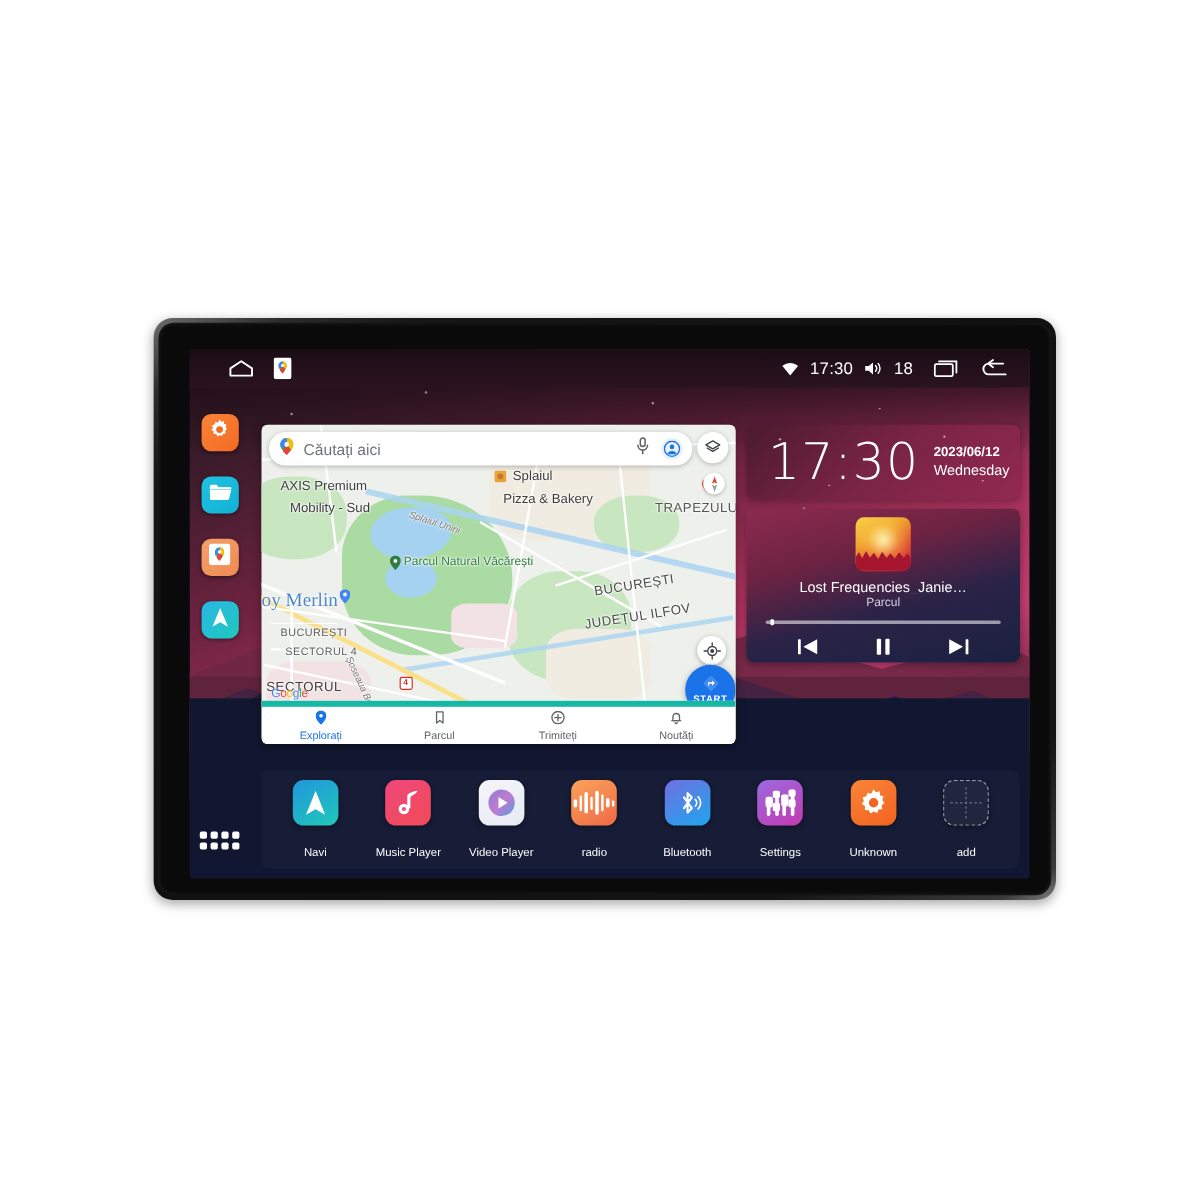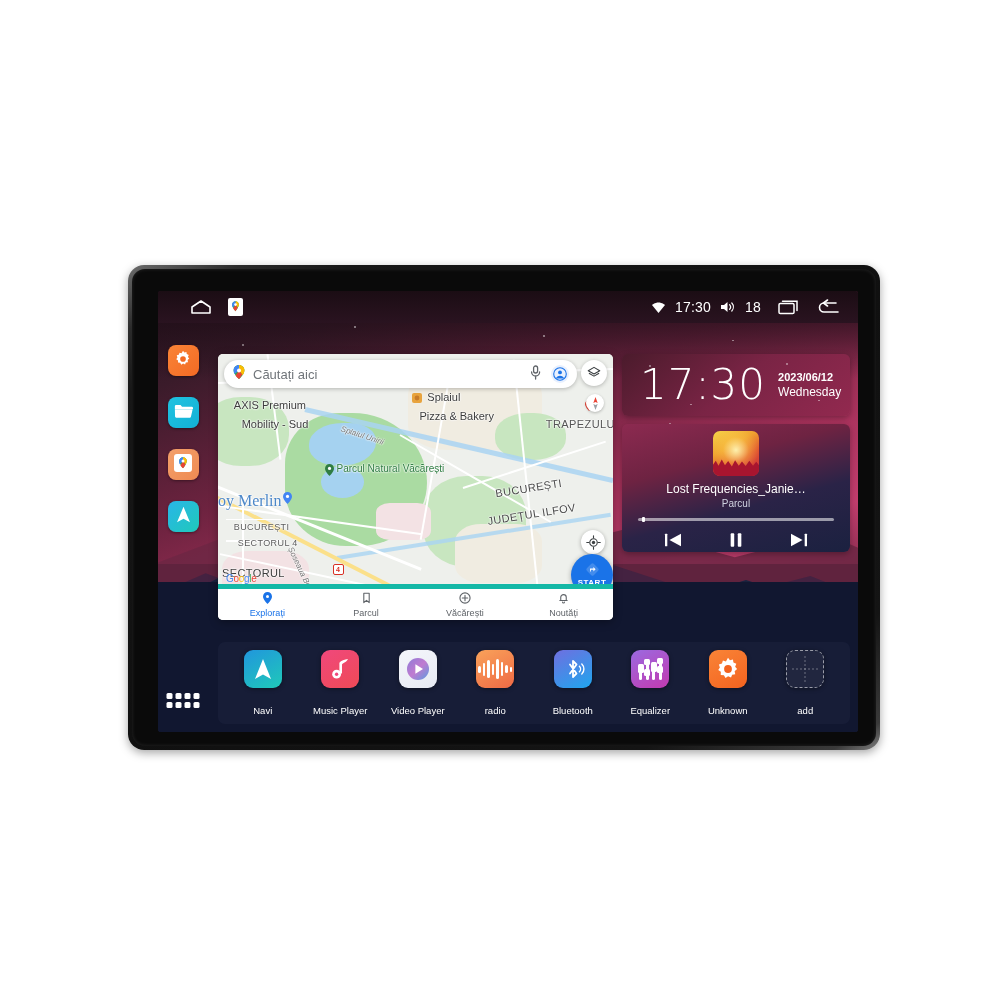--- a/index.html
+++ b/index.html
@@ -481,21 +481,21 @@
             </span>
             <span>Parcul</span>
           </div>
           <div class="mn-item">
             <span>
               <svg width="12" height="12" viewBox="0 0 13 13" fill="none" stroke="#5f6368" stroke-width="1.2">
                   <circle cx="6.5" cy="6.5" r="5.5"></circle>
                   <path d="M6.5 3.6v5.8M3.6 6.5h5.8" stroke-linecap="round"></path>
                 </svg>
             </span>
-            <span>Văcărești</span>
+            <span>Trimiteți</span>
           </div>
           <div class="mn-item">
             <span>
               <svg width="11" height="12" viewBox="0 0 12 13" fill="none" stroke="#5f6368" stroke-width="1.2">
                 <path d="M3 9.3V5.8a3 3 0 0 1 6 0v3.5H3z" stroke-linejoin="round"></path>
                   <path d="M2 9.3h8M5 11a1 1 0 0 0 2 0" stroke-linecap="round"></path>
               </svg>
             </span>
             <span>Noutăți</span>
           </div>
@@ -622,21 +622,21 @@
                   <span style="position:absolute;left:-1.5px;top:10px;width:6px;height:7px;background:#fff;border-radius:1.5px;display:block"></span>
                 </i>
               <i class="eqbar" style="height:18px">
                   <span style="position:absolute;left:-1.5px;top:3px;width:6px;height:7px;background:#fff;border-radius:1.5px;display:block"></span>
                 </i>
               <i class="eqbar" style="height:22px">
                   <span style="position:absolute;left:-1.5px;top:8px;width:6px;height:7px;background:#fff;border-radius:1.5px;display:block"></span>
                 </i>
             </span>
           </div>
-          <span class="dock-lbl">Equalizer</span>
+          <span class="dock-lbl">Settings</span>
         </div>
 
         <div class="dock-item">
           <div class="dock-ico di-set">
             <svg width="26" height="26" viewBox="0 0 24 24" fill="#fff">
               <path d="M12 1.6l1.8 2.3 2.8-.7.4 2.9 2.7 1.1-1.1 2.7 1.8 2.2-2.3 1.9.6 2.9-2.9.3-1 2.7-2.7-1.2-2.4 1.6-1.5-2.6-2.9-.2.1-2.9-2.4-1.6 1.5-2.4-.9-2.8 2.8-.8.9-2.8 2.8.9z"></path>
               <circle cx="12" cy="12" r="3.6" fill="#f3631f"></circle>
             </svg>
           </div>
           <span class="dock-lbl">Unknown</span>

